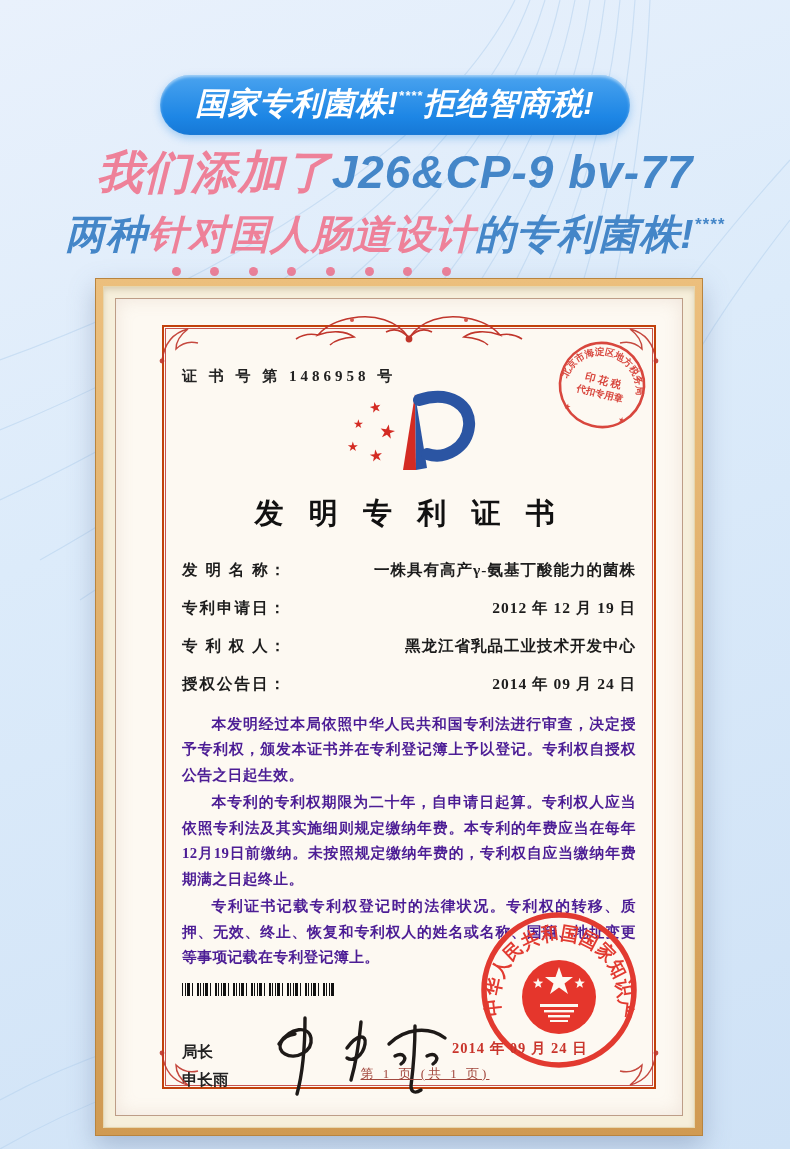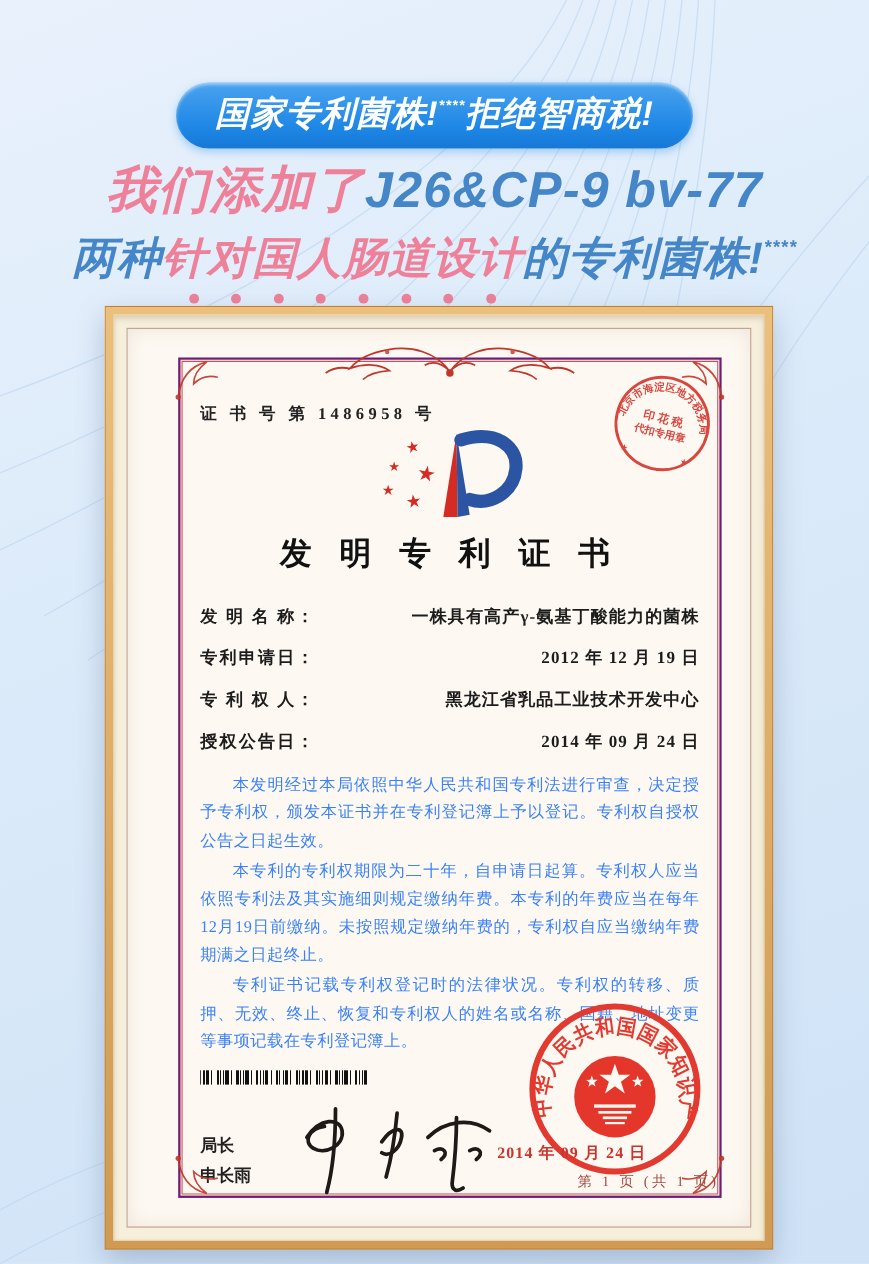--- a/index.html
+++ b/index.html
@@ -43,51 +43,51 @@
     width:100%; height:100%; background:#f6efdb; padding:12px;
     box-shadow:inset 0 0 0 1px #e6d6ae, inset 0 3px 6px rgba(120,90,40,.25);
   }
   .paper {
     position:relative; width:100%; height:100%;
     background:#fdf9f2; border:1px solid #bd9d87;
     box-shadow:inset 0 0 18px rgba(180,140,110,.18);
   }
   .redbox {
     position:absolute; left:46px; right:26px; top:26px; bottom:26px;
-    border:2px solid #701a75;
+    border:2px solid #c2410c;
     box-shadow:inset 0 0 0 1px #fdf9f2, inset 0 0 0 2px #c7534f;
     padding:40px 18px 0;
   }
   .flourish-top { position:absolute; top:-19px; left:50%; transform:translateX(-50%); }
   .corner-flourish { position:absolute; width:44px; height:44px; opacity:.9; }
   .cf-tl{ top:-6px; left:-6px; } .cf-tr{ top:-6px; right:-6px; transform:scaleX(-1); }
   .cf-bl{ bottom:-6px; left:-6px; transform:scaleY(-1); } .cf-br{ bottom:-6px; right:-6px; transform:scale(-1,-1); }
 
   .cert-serif { font-family:"Liberation Serif","DejaVu Serif",serif; }
   .cert-no { font-size:15px; font-weight:bold; letter-spacing:4px; color:#222; }
 
   .tax-stamp { position:absolute; top:12px; right:6px; width:92px; height:92px; transform:rotate(14deg); opacity:.92; }
 
   .logo-wrap { width:140px; height:84px; margin:4px auto 0; position:relative; }
   .logo-star { position:absolute; color:#d42b23; font-family:"DejaVu Sans",sans-serif; line-height:1; }
 
-  .cert-title { text-align:center; font-size:29px; font-weight:bold; letter-spacing:9px; color:#111; margin-top:10px; }
+  .cert-title { text-align:center; font-size:29px; font-weight:bold; letter-spacing:9px; color:#111; margin-top:20px; }
 
   .fields { margin-top:26px; }
   .field-row { display:flex; align-items:flex-start; margin-bottom:17px; font-size:15.5px; font-weight:bold; color:#1c1c1c;justify-content:space-between; }
   .field-label { flex:0 0 auto; letter-spacing:2px; white-space:pre; }
   .field-value { letter-spacing:1px; }
   .mosaic { display:inline-flex; gap:1px; margin-top:2px; }
   .mosaic i { width:11px; height:14px; }
   .mosaic i:nth-child(4n+1){ background:#8f827a; } .mosaic i:nth-child(4n+2){ background:#bdb2aa; }
   .mosaic i:nth-child(4n+3){ background:#746a63; } .mosaic i:nth-child(4n+4){ background:#cfc6be; }
 
   .paras { margin-top:14px; }
   .paras p {
-    font-size:14.8px; font-weight:normal; color:#3b82f6; line-height:1.72;
+    font-size:14.8px; font-weight:bold; color:#4c1d95; line-height:1.72;
     text-indent:2em; text-align:justify; letter-spacing:.4px; margin-bottom:2px;
   }
 
   .barcode {
     margin-top:13px; width:152px; height:13px;
     background:repeating-linear-gradient(90deg,
       #111 0 1px, #fdf9f2 1px 3px, #111 3px 4px, #fdf9f2 4px 5px,
       #111 5px 8px, #fdf9f2 8px 10px, #111 10px 11px, #fdf9f2 11px 15px,
       #111 15px 17px, #fdf9f2 17px 18px);
   }
@@ -95,22 +95,22 @@
   .sig-row { display:flex; margin-top:26px; }
   .sig-labels { font-size:15.5px; font-weight:bold; color:#222; line-height:1.8; padding-top:16px; }
   .sig-script { margin-left:34px; margin-top:-8px; }
 
   .seal { position:absolute; right:14px; top:582px; width:162px; height:162px; z-index:3; }
   .seal-date {
     position:absolute; left:288px; top:712px; z-index:4;
     color:#c9352c; font-size:14.5px; font-weight:bold; letter-spacing:1px;
   }
   .page-footer {
-    position:absolute; bottom:4px; left:0; width:100%; text-align:right;
-    font-size:13px; color:#a2493f; letter-spacing:3px;
+    position:absolute; bottom:4px; left:16px; width:100%; text-align:center;
+    font-size:13px; color:#a2493f; letter-spacing:3px;text-decoration:underline;
   }
 </style>
 </head>
 <body>
 
 <div class="canvas">
 
   <svg class="bg-deco" viewBox="0 0 790 1149">
     <g fill="none" stroke="#b6d2ee" stroke-width="1.2" opacity=".55">
       <path d="M560,0 C520,180 360,380 40,560"></path>

